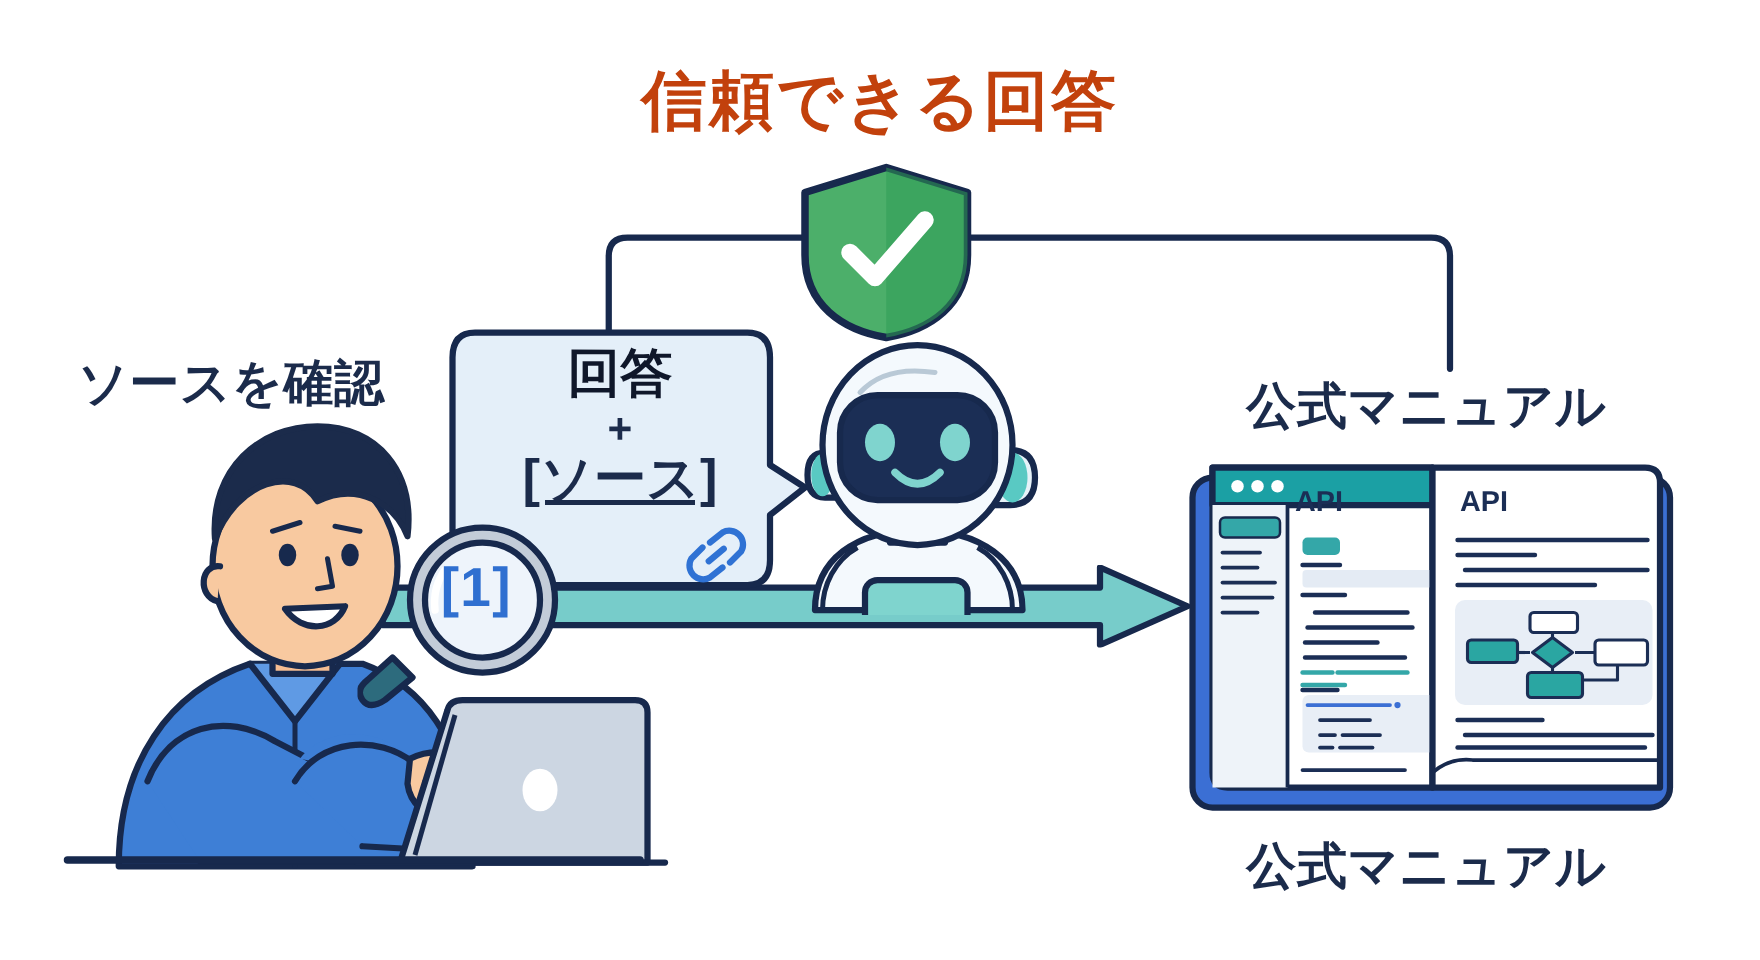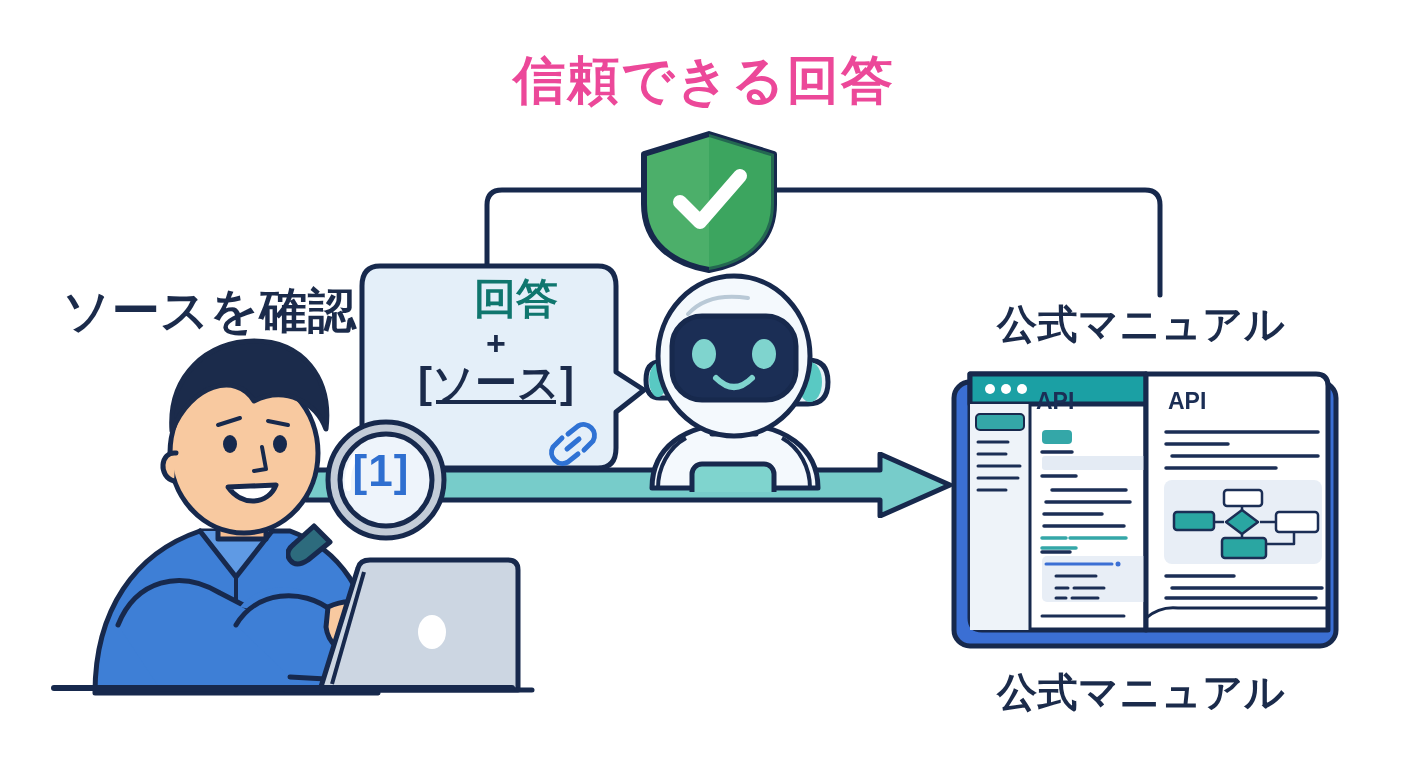--- a/index.html
+++ b/index.html
@@ -15,25 +15,25 @@
     position:absolute;
     color:#1b2b4b;
     font-weight:700;
     white-space:nowrap;
     letter-spacing:0.5px;
   }
   #title{
     left:0;right:0;top:46px;
     text-align:center;
     font-size:52px;
-    color:#ec4899;
+    color:#c2410c;
     font-weight:700;
     letter-spacing:2px;
   }
-  #lbl-left{left:62px;top:279px;font-size:48px;}
+  #lbl-left{left:62px;top:279px;font-size:40px;}
   #lbl-right-top{left:997px;top:297px;font-size:40px;}
   #lbl-right-bottom{left:997px;top:665px;font-size:40px;}
   svg{display:block;}
   .nofill{fill:none;}
 </style>
 </head>
 <body>
 
 <div id="stage">
 
@@ -103,21 +103,21 @@
 
   <svg class="abs" style="left:40px;top:680px;" width="500" height="18">
     <path d="M 14 8 L 472 8" stroke="#17294d" stroke-width="6" stroke-linecap="round"></path>
   </svg>
 
   <svg class="abs" style="left:358px;top:262px;" width="290" height="210">
     <path d="M 22 4 Q 4 4 4 24 L 4 186 Q 4 206 24 206 L 240 206 Q 258 206 258 186
              L 258 150 L 286 128 L 258 110 L 258 24 Q 258 4 240 4 Z" fill="#e4eff9" stroke="#17294d" stroke-width="5" stroke-linejoin="round"></path>
   </svg>
   <div class="abs" style="left:366px;top:278px;width:260px;text-align:center;
-              font-size:42px;font-weight:700;color:#0f766e;line-height:1.0;padding-left:20px;">回答</div>
+              font-size:42px;font-weight:700;color:#0f172a;line-height:1.0;">回答</div>
   <div class="abs" style="left:366px;top:326px;width:260px;text-align:center;
               font-size:34px;font-weight:700;color:#1b2b4b;line-height:1.0;">+</div>
   <div class="abs" style="left:366px;top:362px;width:260px;text-align:center;
               font-size:42px;font-weight:700;color:#1b2b4b;line-height:1.0;text-decoration:underline;">[ソース]</div>
 
   <svg class="abs" style="left:548px;top:420px;" width="52" height="48">
     <g fill="none" stroke="#2f72d4" stroke-width="5" stroke-linecap="round">
       <path d="M 20 14 L 30 6 A 11 11 0 0 1 45 21 L 36 30"></path>
       <path d="M 30 34 L 20 42 A 11 11 0 0 1 5 27 L 14 18"></path>
       <path d="M 19 29 L 31 19"></path>

